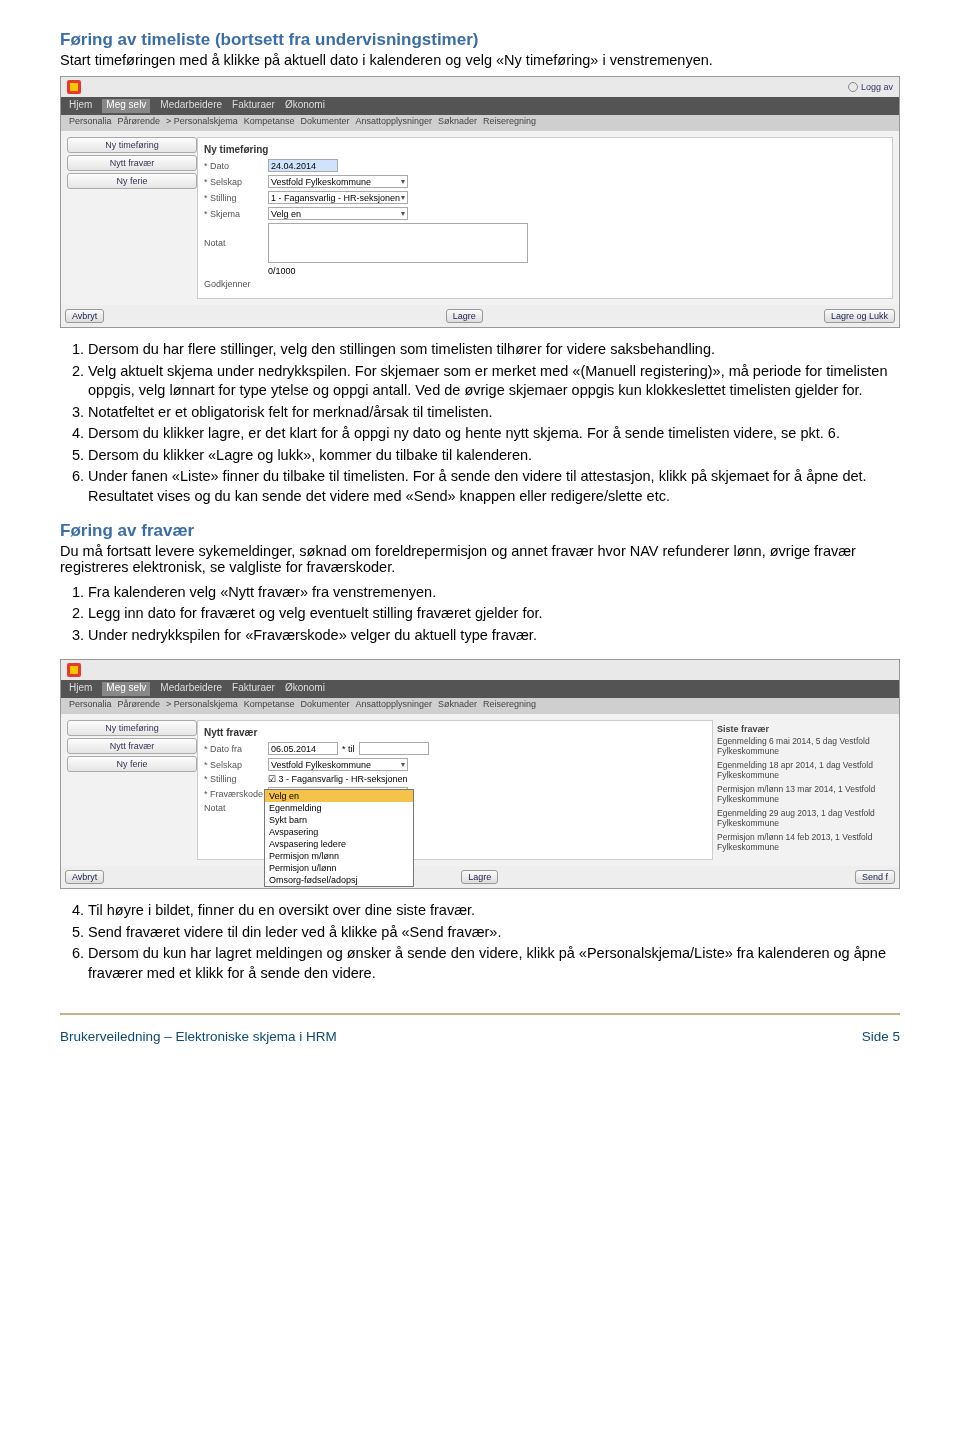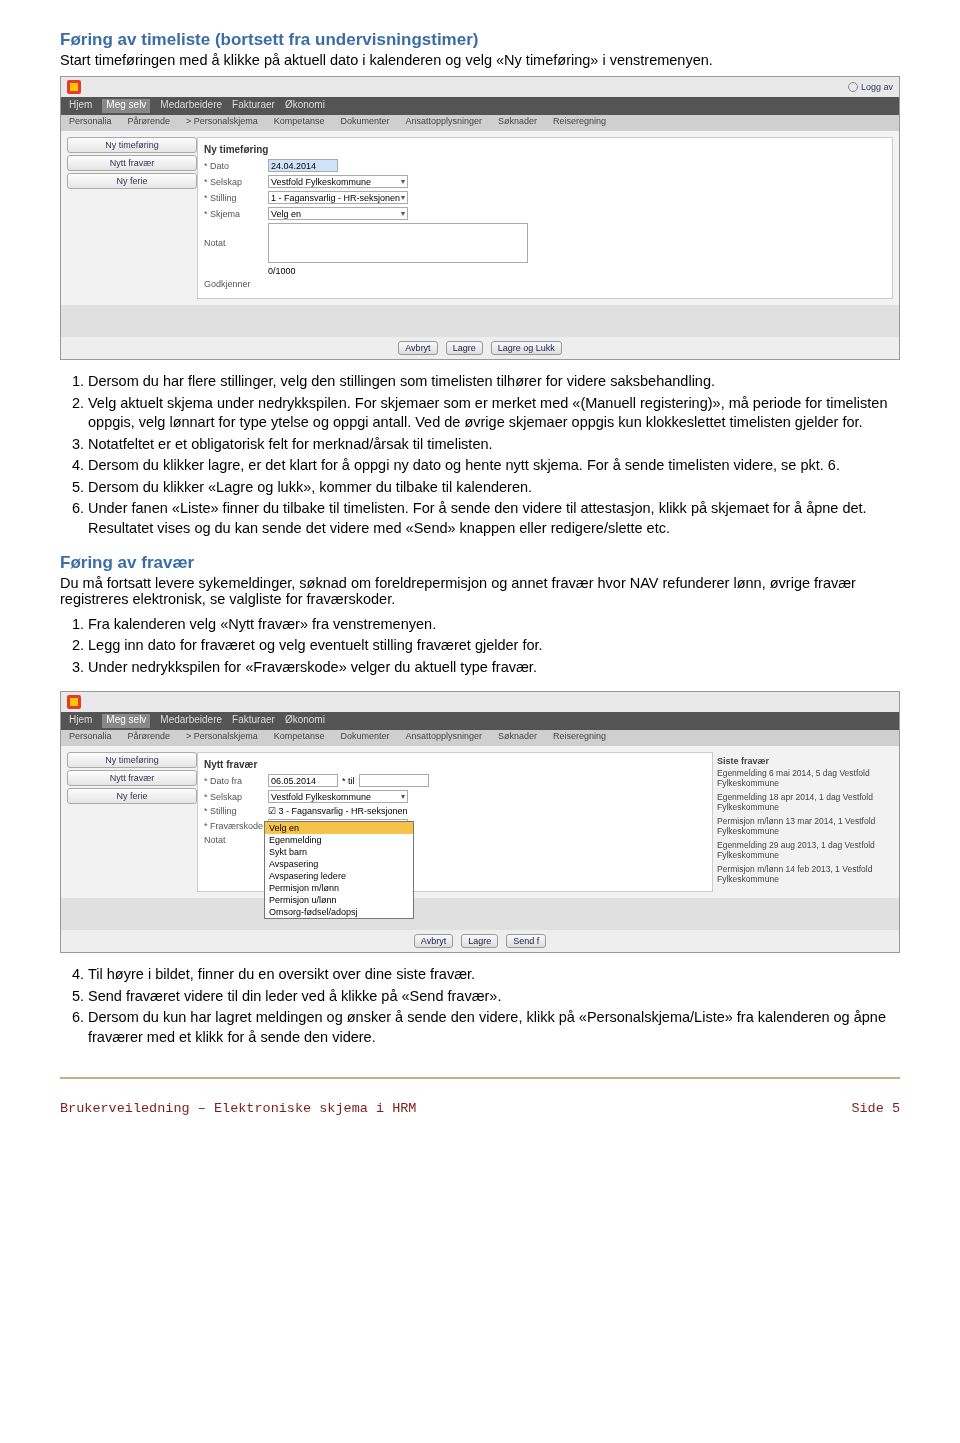--- a/index.html
+++ b/index.html
@@ -46,21 +46,21 @@
     padding: 2px 8px;
     font-size: 10px;
     color: #eee;
   }
   .ss-nav .tab { color: #ddd; }
   .ss-nav .tab.active { background: #888; color: #fff; padding: 0 4px; }
   .ss-subnav {
     background: #cfcfcf;
     height: 16px;
     display: flex;
-    gap: 16px;
+    gap: 6px;
     padding: 1px 8px;
     font-size: 9px;
     color: #444;
   }
   .ss-body { display: flex; background: #f2f2f2; padding: 6px; gap: 0; min-height: 120px; }
   .ss-side { width: 130px; display: flex; flex-direction: column; gap: 2px; }
   .ss-side-btn {
     background: linear-gradient(#fdfdfd,#e5e5e5);
     border: 1px solid #aaa;
     border-radius: 3px;
@@ -70,47 +70,46 @@
     text-align: center;
   }
   .ss-form { flex: 1; background: #fff; border: 1px solid #ccc; padding: 6px; font-size: 9px; position: relative; }
   .ss-form-title { font-size: 10px; font-weight: bold; margin-bottom: 4px; color: #333; }
   .ss-row { display: flex; align-items: center; margin-bottom: 3px; gap: 4px; }
   .ss-label { width: 60px; color: #555; font-size: 9px; }
   .ss-input { background: #fff; border: 1px solid #aaa; height: 13px; min-width: 140px; font-size: 9px; padding: 0 2px; display: flex; align-items: center; }
   .ss-input.date { min-width: 70px; background: #cfe4fa; }
   .ss-input.sel::after { content: "▾"; margin-left: auto; font-size: 8px; color: #555; }
   .ss-textarea { border: 1px solid #aaa; height: 40px; width: 260px; background: #fff; }
-  .ss-footer { display: flex; justify-content: center; gap: 8px; padding: 4px; background: #eee; font-size: 9px; margin-top: 32px; }
+  .ss-footer { display: flex; justify-content: space-between; gap: 8px; padding: 4px; background: #eee; font-size: 9px; }
   .ss-btn { background: linear-gradient(#fafafa,#ddd); border: 1px solid #999; border-radius: 3px; padding: 1px 6px; font-size: 9px; color: #225; }
   .ss-right { width: 180px; font-size: 8.5px; color: #444; padding: 4px; }
   .ss-right .r-title { font-weight: bold; font-size: 9px; margin-bottom: 2px; }
   .ss-right .r-item { margin-bottom: 4px; }
   .ss-dropdown-open {
     position: absolute;
     left: 66px;
     top: 68px;
     background: #fff;
     border: 1px solid #777;
     font-size: 9px;
     width: 150px;
   }
   .ss-dropdown-open div { padding: 1px 4px; }
   .ss-dropdown-open .sel { background: #f6c34a; }
   ol { padding-left: 28px; margin-bottom: 14px; }
   ol li { margin-bottom: 2px; line-height: 1.35; }
   .page-footer {
     border-top: 2px solid #c7af86;
     margin-top: 30px;
-    padding-top: 22px;
+    padding-top: 14px;
     display: flex;
     justify-content: space-between;
     font-size: 13.5px;
-    color: #7f1d1d;
-    font-family: Liberation Mono, monospace;
+    color: #0c4a6e;
   }
   .logg-av { margin-left: auto; color: #336; font-size: 9px; display: flex; align-items: center; gap: 3px; }
   .gear-icon { width: 10px; height: 10px; border: 1px solid #888; border-radius: 50%; }
 </style>
 </head>
 <body>
 
 <div class="heading-blue">Føring av timeliste (bortsett fra undervisningstimer)</div>
 <div class="intro">Start timeføringen med å klikke på aktuell dato i kalenderen og velg «Ny timeføring» i venstremenyen.</div>
 

